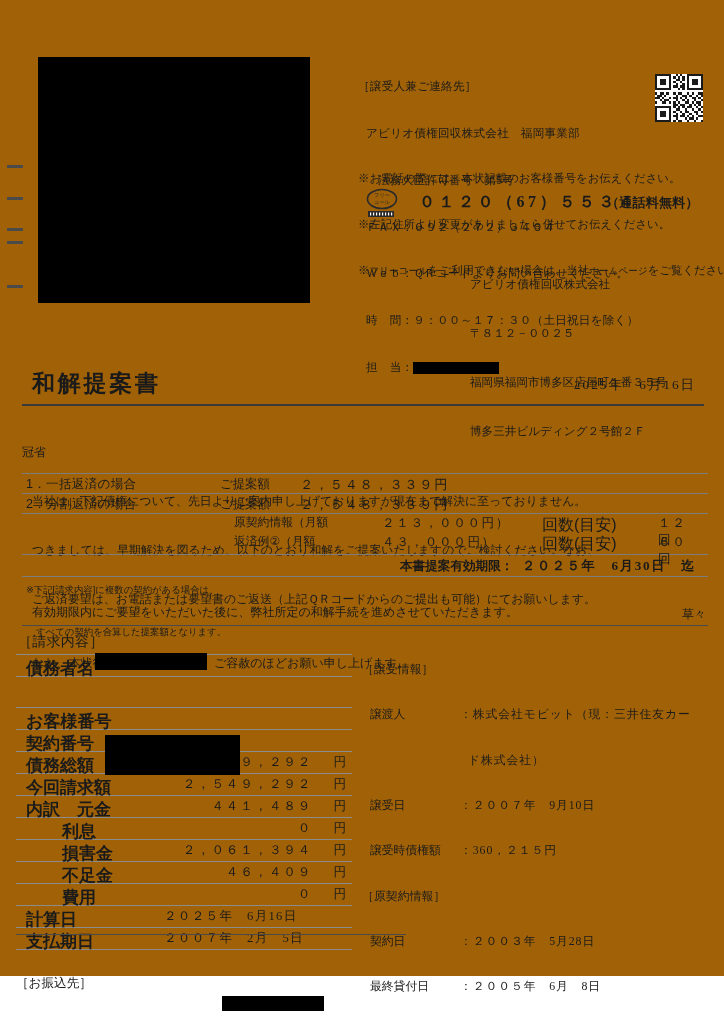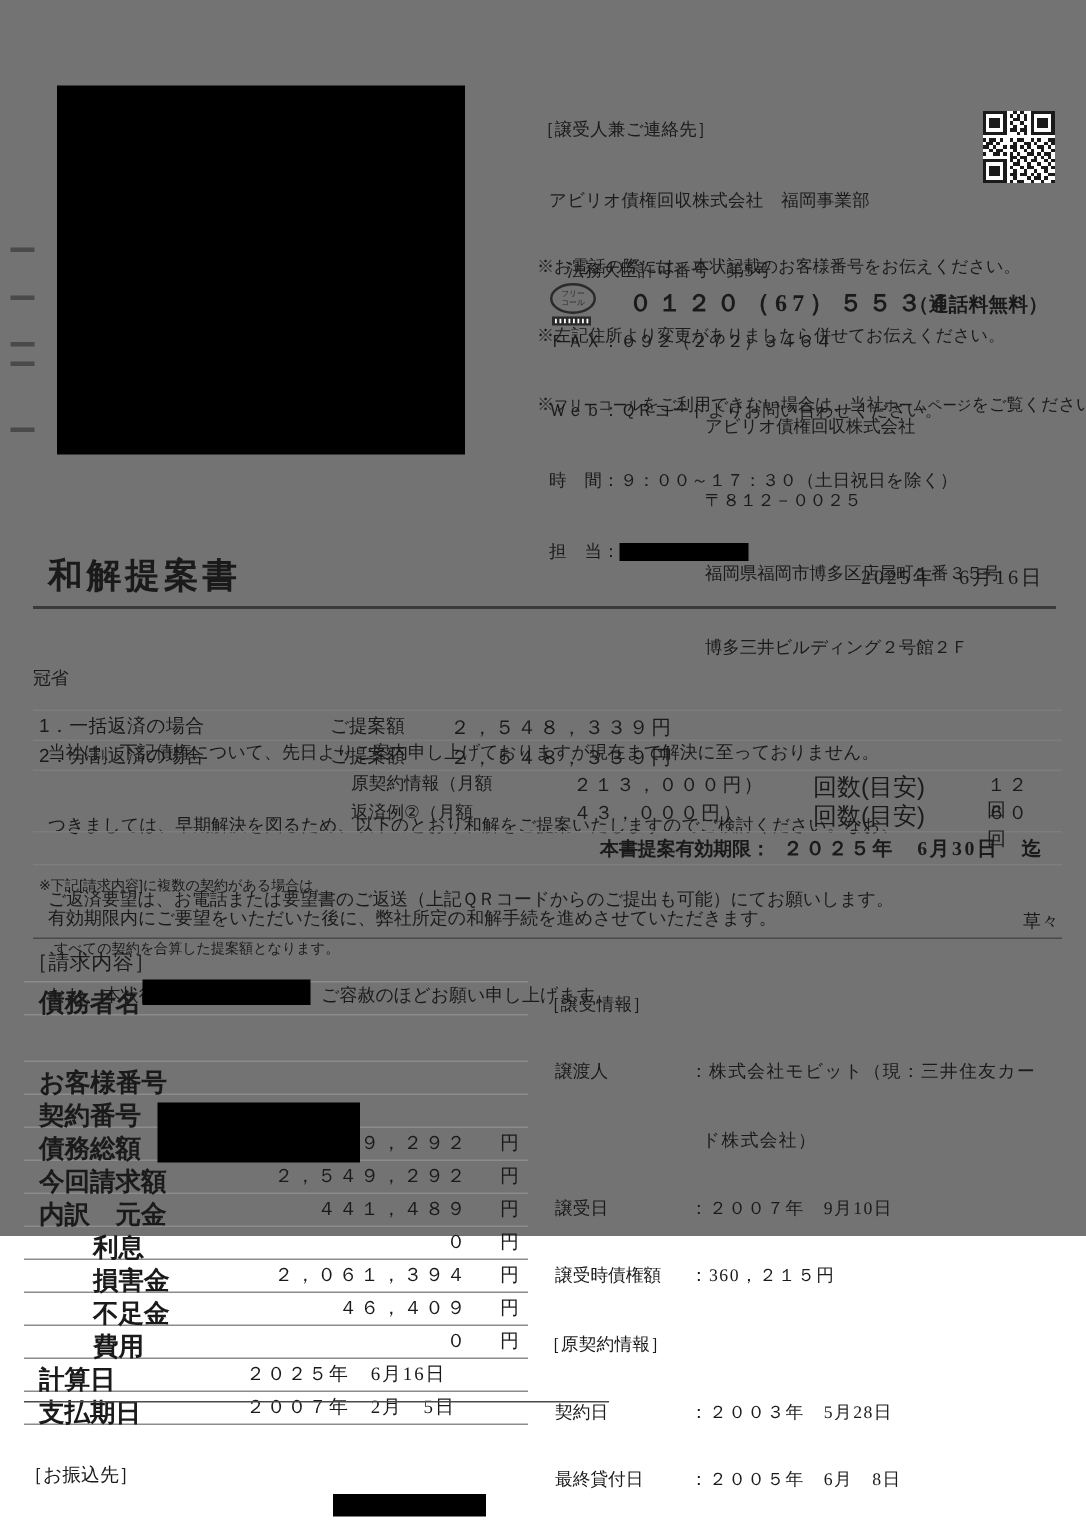--- a/index.html
+++ b/index.html
@@ -12,22 +12,22 @@
     height: 1024px;
     position: relative;
     font-family: "Liberation Serif", "DejaVu Serif", serif;
     color: #1a1a1a;
     overflow: hidden;
   }
   .page {
     position: absolute;
     inset: 0;
     width: 724px;
-    height: 824px;
-    background: #737373;
+    height: 976px;
+    background: #a16207;
   }
   
   .abs { position: absolute; }
   .mono-num {
     font-family: "Liberation Serif", "DejaVu Serif", serif;
     letter-spacing: 0.06em;
   }
   .redact {
     background: #000000;
     display: inline-block;

